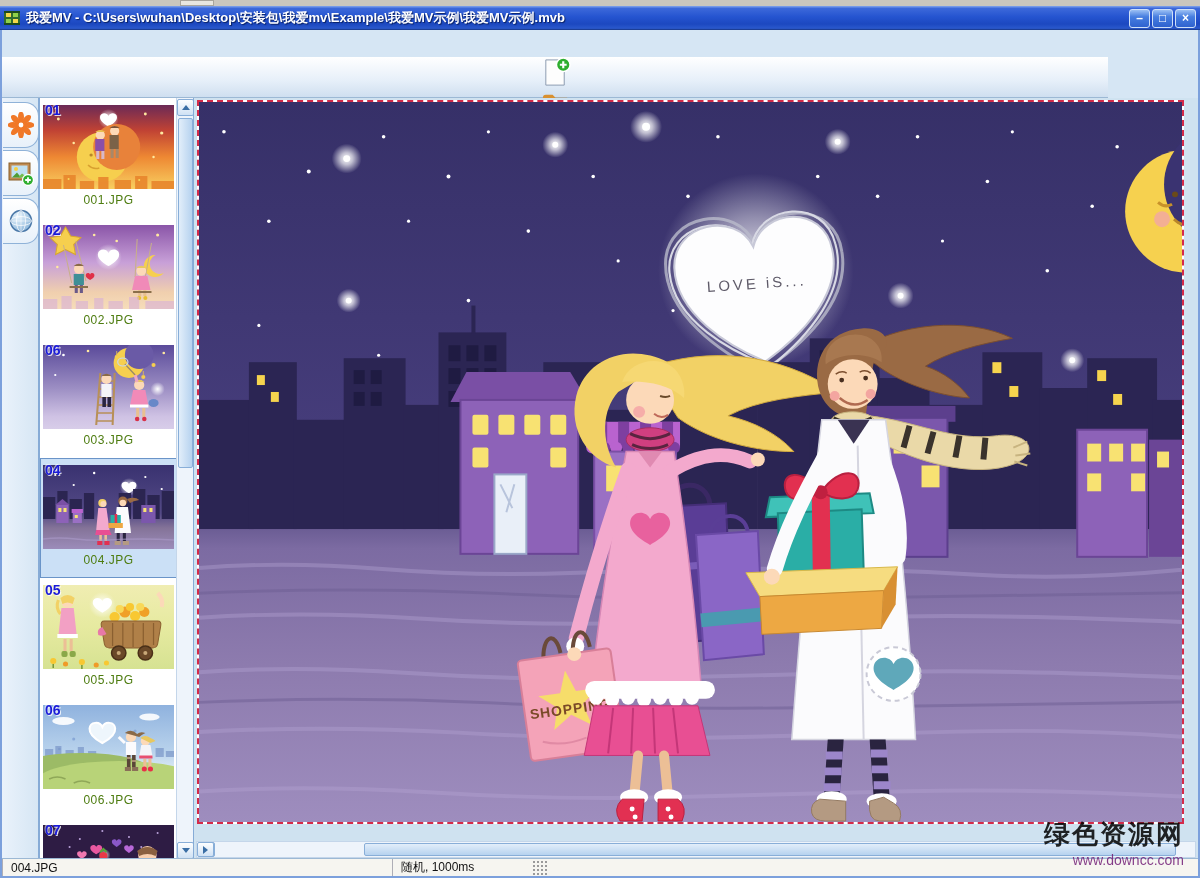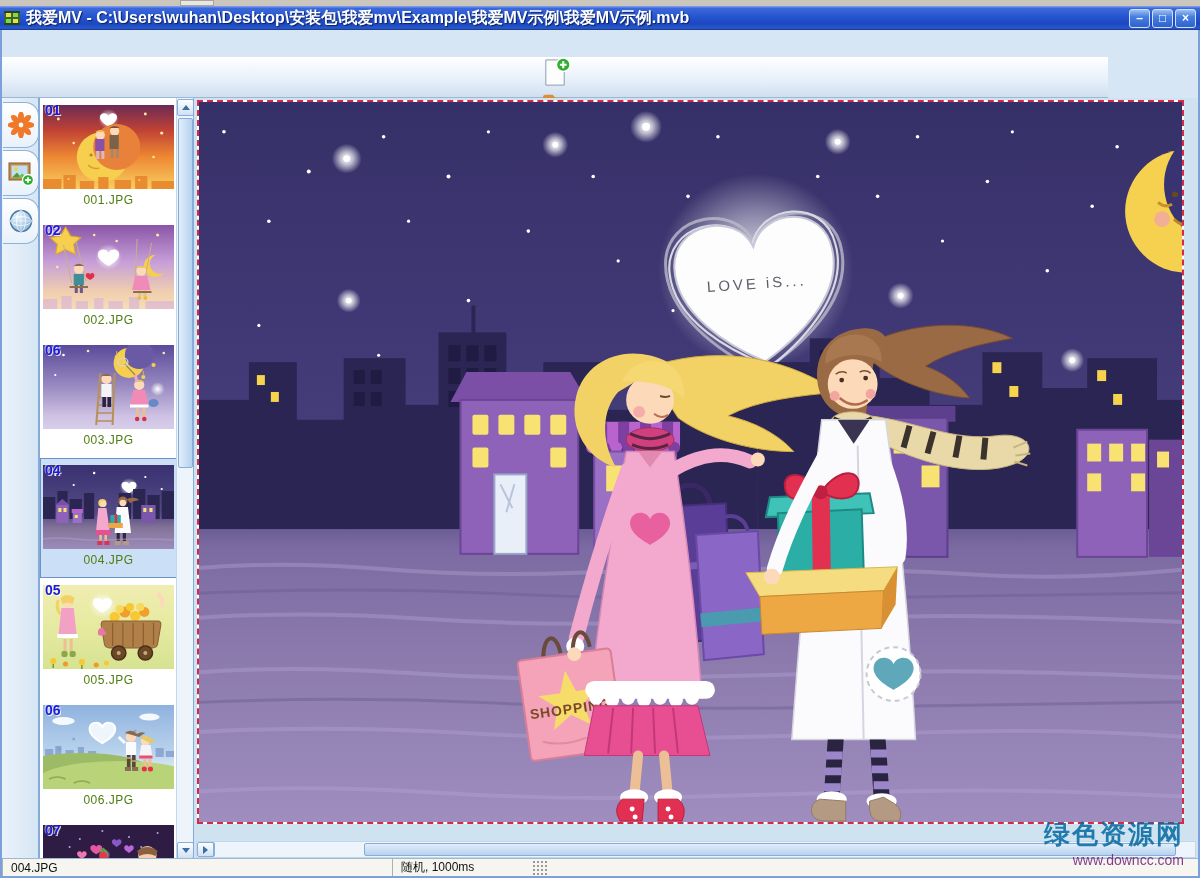--- a/index.html
+++ b/index.html
@@ -7,21 +7,21 @@
   .window { position:absolute; inset:0; border-left:2px solid #7ca0dc; border-right:2px solid #7ca0dc; border-bottom:2px solid #7ca0dc; background:#d6e6f4; }
 
   
   .top-strip { position:absolute; left:-2px; top:0; width:1200px; height:6px; background:#cac6be; }
   .top-strip .notch { position:absolute; left:180px; top:0; width:34px; height:6px; background:#e8e6e0; border:1px solid #a8a49c; }
 
   
   .titlebar { position:absolute; left:-2px; top:6px; width:1200px; height:24px;
     background:linear-gradient(180deg,#84a6ec 0%,#3c68da 10%,#2554d0 45%,#1c48c0 75%,#2a58cc 93%,#16337e 100%);
     display:flex; align-items:center; padding:0 4px; color:#fff; }
-  .title-text { font-size:16px; font-weight:bold; margin-left:6px; text-shadow:1px 1px 1px #0a2060; white-space:nowrap; overflow:hidden; flex:1; }
+  .title-text { font-size:13px; font-weight:bold; margin-left:6px; text-shadow:1px 1px 1px #0a2060; white-space:nowrap; overflow:hidden; flex:1; }
   .win-controls { display:flex; gap:2px; }
   .win-btn { width:21px; height:19px; border-radius:3px; border:1px solid #cfe0f8;
     background:linear-gradient(180deg,#9cc0f4 0%,#477ee0 40%,#2e62cf 100%);
     color:#fff; font-size:12px; font-weight:bold; line-height:17px; text-align:center; cursor:default; }
 
   
   .menubar { position:absolute; left:0; top:30px; width:1196px; height:27px;
     background:linear-gradient(180deg,#fbfdff,#dfeaf7); border-bottom:1px solid #c2d6ea;
     display:flex; align-items:center; }
   .grip { width:5px; height:20px; margin:0 4px 0 3px;
@@ -86,21 +86,21 @@
   .statusbar { position:absolute; left:0; bottom:0; width:1196px; height:18px; background:#f6f5f0;
     border-top:1px solid #9cb8d4; display:flex; align-items:center; font-size:12px; color:#111; }
   .sb-ready { flex:1; padding-left:6px; }
   .sb-file { width:390px; border-left:1px solid #aeaeb6; padding-left:8px; height:100%; display:flex; align-items:center; }
   .sb-trans { width:140px; border-left:1px solid #aeaeb6; padding-left:8px; height:100%; display:flex; align-items:center; }
   .sb-grip { width:16px; height:100%;
     background-image:radial-gradient(#9a9a9a 35%,transparent 40%); background-size:4px 4px; background-position:right bottom; }
 
   
   .watermark { position:absolute; right:14px; bottom:8px; z-index:60; text-align:right; pointer-events:none; }
-  .wm-name { font-size:26px; font-weight:bold; color:#0369a1; opacity:.85; letter-spacing:2px; }
+  .wm-name { font-size:26px; font-weight:bold; color:#000000; opacity:.85; letter-spacing:2px; }
   .wm-url { font-size:14px; color:#701a75; opacity:.85; }
 </style>
 </head>
 <body>
 
 <div class="window">
 
   <div class="top-strip">
       <div class="notch"></div>
     </div>

